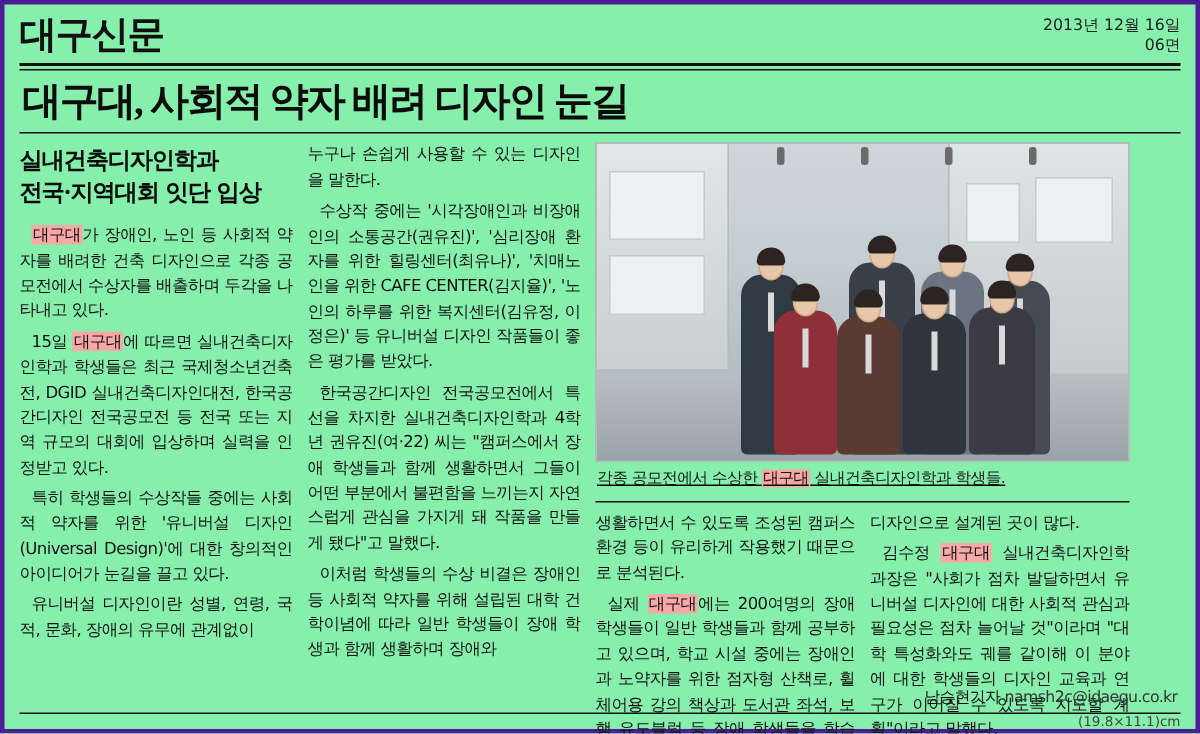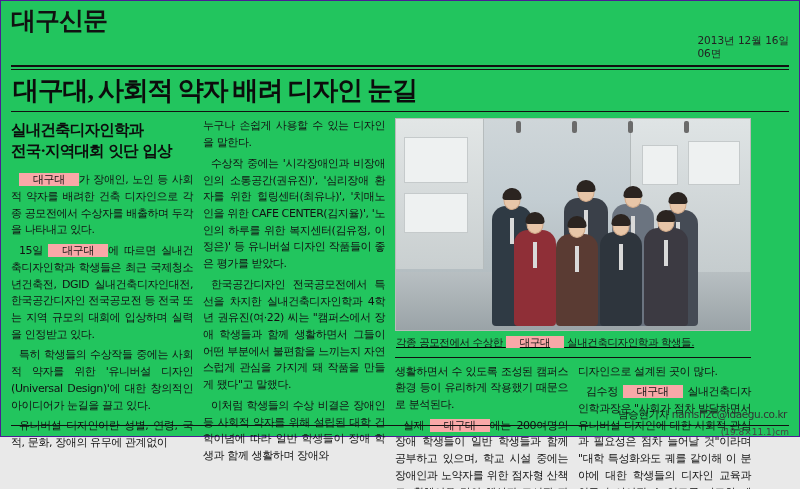--- a/index.html
+++ b/index.html
@@ -5,47 +5,47 @@
   * { box-sizing: border-box; }
   html, body { margin:0; padding:0; }
   body {
     width: 800px; height: 489px;
     background: #e9e9e9;
     font-family: "DejaVu Sans", "Liberation Sans", sans-serif;
     overflow: hidden;
   }
   .page {
     position: relative;
-    width: 800px; height: 437px;
-    background: #22c55e;
-    border: 1px solid #4c1d95;
+    width: 800px; height: 489px;
+    background: #86efac;
+    border: 3px solid #4c1d95;
     padding: 6px 10px 4px 10px;
   }
   
   .masthead {
     display: flex;
     align-items: flex-start;
     justify-content: space-between;
     padding-bottom: 2px;
   }
   .paper-title {
     font-family: "DejaVu Serif", "Liberation Serif", serif;
     font-size: 25px;
     font-weight: bold;
     letter-spacing: -1px;
     color: #111;
     line-height: 1;
     margin-top: 1px;
   }
   .issue-date {
+    text-align: right;
     font-size: 10.5px;
     color: #222;
     line-height: 1.25;
     padding-top: 2px;
-    margin-top: 25px;
   }
   .rule-thick {
     border-top: 2px solid #111;
     margin-top: 3px;
   }
   .rule-thin {
     border-top: 1px solid #111;
     margin-top: 1.5px;
   }
   
@@ -81,21 +81,21 @@
     font-family: "DejaVu Serif", "Liberation Serif", serif;
     font-size: 15.5px;
     font-weight: bold;
     letter-spacing: -0.8px;
     line-height: 1.35;
     margin: 2px 0 10px 0;
     color: #0c0c0c;
   }
   .hl {
     background: #f9a8a8;
-    padding: 0 14px;
+    padding: 0 1px;
   }
   .right-col { width: 356px; }
   
   .photo-wrap { width: 356px; text-decoration: underline; }
   .photo {
     position: relative;
     width: 356px; height: 213px;
     overflow: hidden;
     background: #8fa0ad;
     border: 1px solid #bbb;

